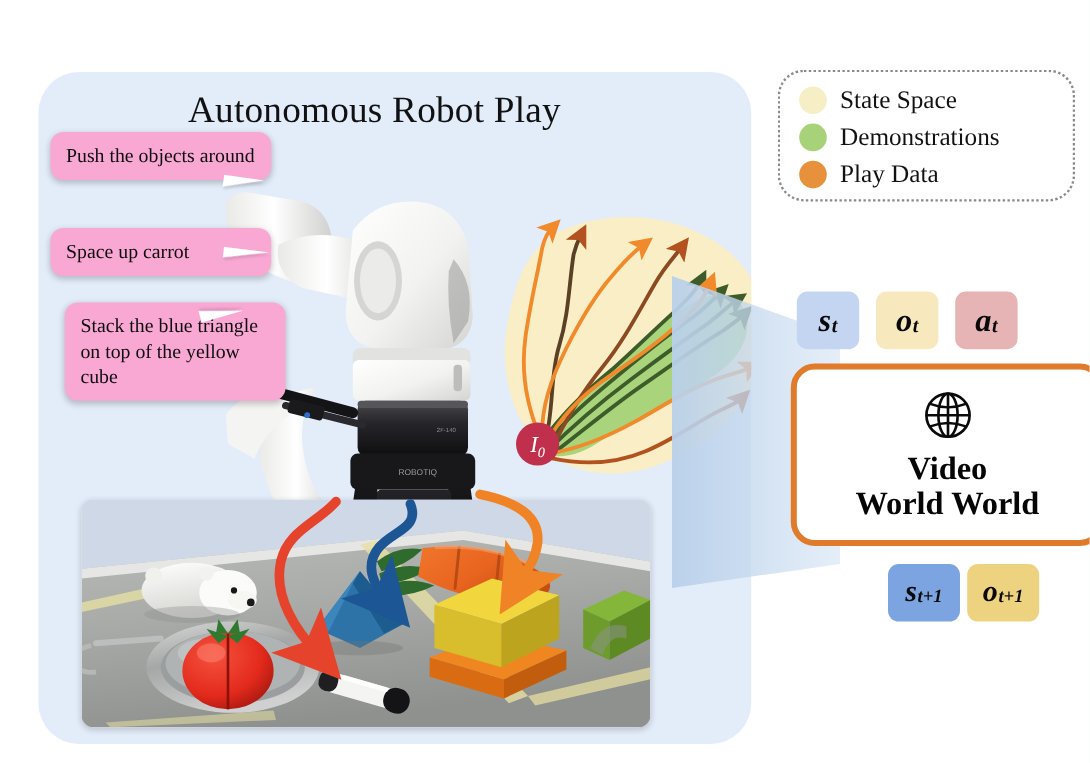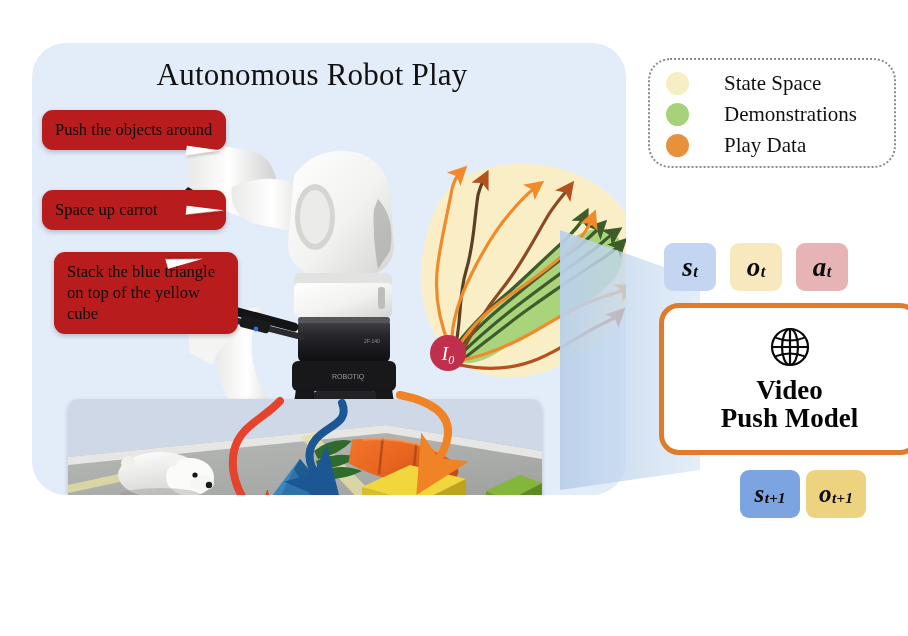--- a/index.html
+++ b/index.html
@@ -12,23 +12,23 @@
     height: 636px;
     position: relative;
     overflow: hidden;
     font-family: "Liberation Serif", serif;
   }
 
   
   #play-panel {
     position: absolute;
     left: 32px;
-    top: 43px;
+    top: 60px;
     width: 594px;
-    height: 452px;
+    height: 560px;
     background: #e3ecf9;
     border-radius: 34px;
     overflow: hidden;
   }
 
   #panel-title {
     position: absolute;
     left: 0;
     top: 14px;
     width: 560px;
@@ -58,21 +58,21 @@
     left: 150px;
     top: 96px;
     width: 250px;
     height: 300px;
   }
   #robot svg { display:block; }
 
   
   .bubble {
     position: absolute;
-    background: #b91c1c;
+    background: #f9a8d4;
     border-radius: 11px;
     box-shadow: 0 2px 5px rgba(0,0,0,.22);
     padding: 9px 13px 10px 13px;
     font-size: 16.5px;
     line-height: 1.28;
     color: #0d0d0d;
     font-family: "Liberation Serif", serif;
   }
   .tail {
     position: absolute;
@@ -133,21 +133,20 @@
     height: 110px;
     border: 2.5px dotted #8a8a8a;
     border-radius: 22px;
     box-sizing: border-box;
     padding: 8px 0 0 16px;
   }
   .legend-row {
     display: flex;
     align-items: center;
     height: 31px;
-    gap: 24px;
   }
   .legend-dot {
     width: 23px; height: 23px;
     border-radius: 50%;
     flex: 0 0 auto;
     margin-right: 11px;
   }
   .legend-label {
     font-size: 21px;
     color: #111;
@@ -516,21 +515,21 @@
       <circle cx="21" cy="21" r="18" fill="none" stroke="#0a0a0a" stroke-width="2.2"></circle>
       <ellipse cx="21" cy="21" rx="8" ry="18" fill="none" stroke="#0a0a0a" stroke-width="2.2"></ellipse>
       <line x1="21" y1="3" x2="21" y2="39" stroke="#0a0a0a" stroke-width="2.2"></line>
       <line x1="3" y1="21" x2="39" y2="21" stroke="#0a0a0a" stroke-width="2.2"></line>
       <path d="M6.2 11.6 Q21 17.4 35.8 11.6" fill="none" stroke="#0a0a0a" stroke-width="2"></path>
       <path d="M6.2 30.4 Q21 24.6 35.8 30.4" fill="none" stroke="#0a0a0a" stroke-width="2"></path>
     </svg>
   </span>
   <div id="world-model-label">
     <div>Video</div>
-    <div>Push Model</div>
+    <div>World World</div>
   </div>
 </div>
 
 <div class="token" id="token-st1" style="background: rgb(123, 164, 225);">
   <span>s</span>
     <sub>t+1</sub>
 </div>
 <div class="token" id="token-ot1" style="background: rgb(237, 211, 127);">
   <span>o</span>
     <sub>t+1</sub>

